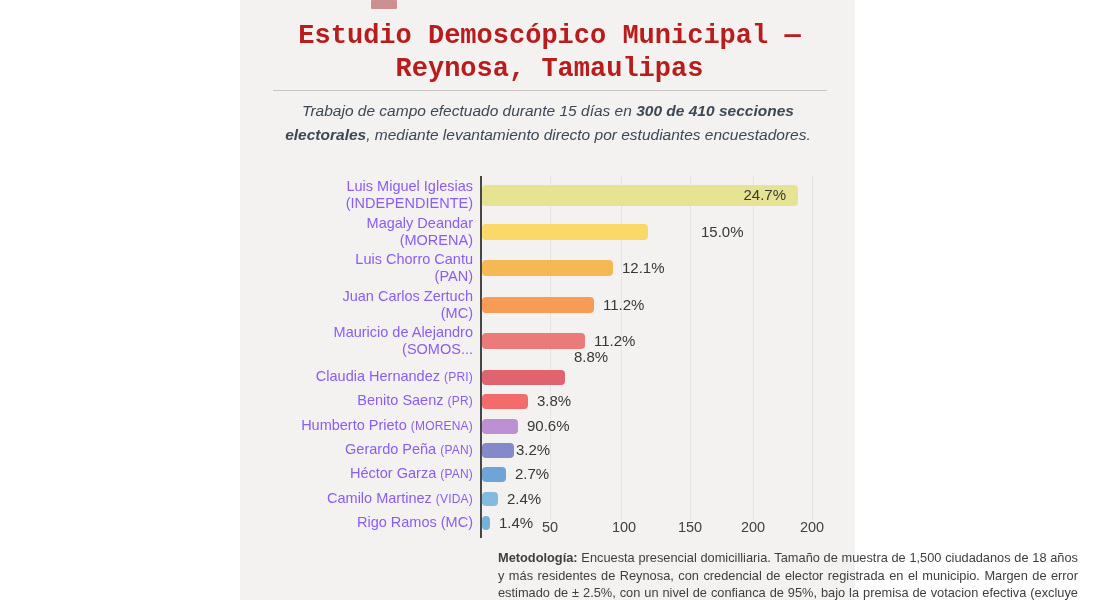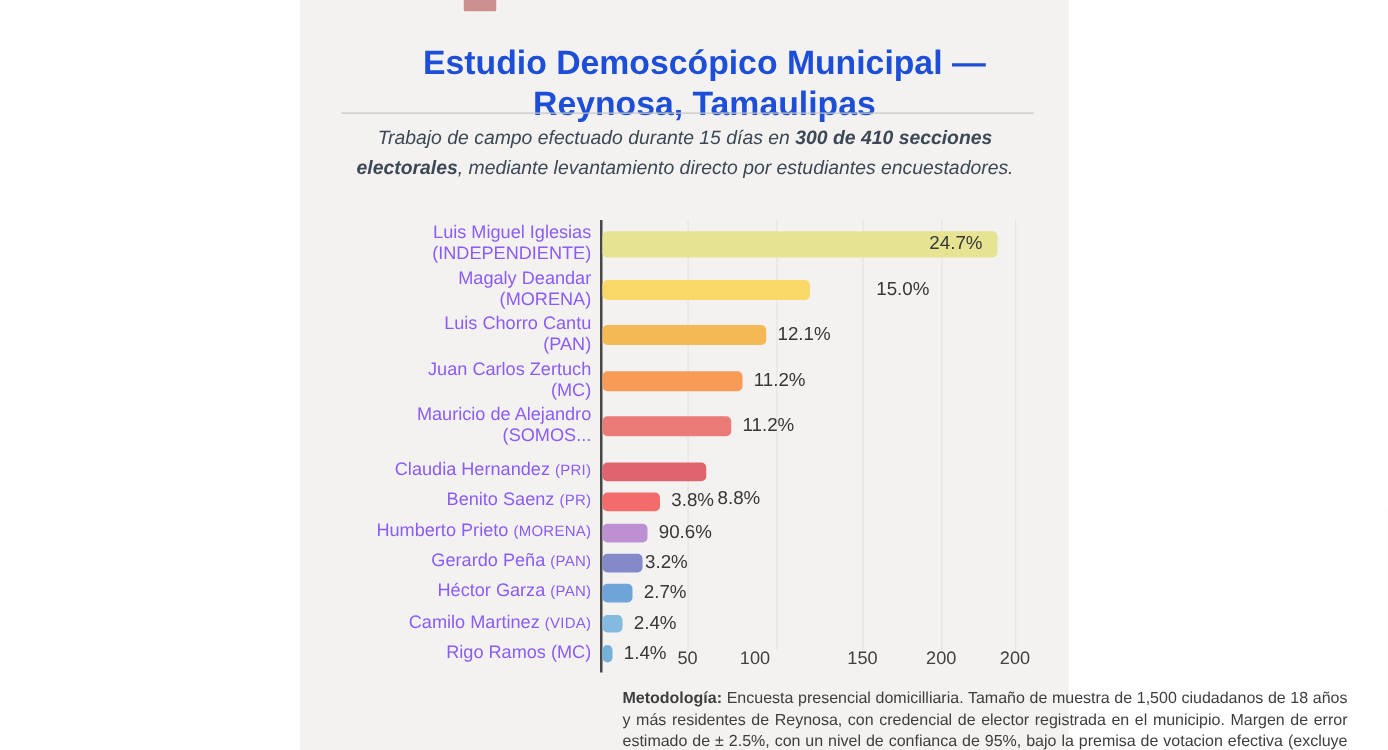--- a/index.html
+++ b/index.html
@@ -1,22 +1,22 @@
 <!DOCTYPE html>
 <html><head>
 <meta charset="utf-8">
 <style>
   html,body{margin:0;padding:0;background:#ffffff;overflow:hidden;}
   .stage{position:relative;width:1110px;height:600px;background:#ffffff;
          font-family:"Liberation Sans","DejaVu Sans",sans-serif;}
   .card{position:absolute;left:240px;top:0;width:615px;height:600px;background:#f4f2f0;}
   .red-mark{position:absolute;left:131px;top:0;width:26px;height:9px;background:#cc9090;border-radius:1px;}
   .title{position:absolute;top:18px;left:0;width:100%;text-align:center;
-         font-family:Liberation Sans, sans-serif;font-weight:bold;
-         font-size:27px;line-height:33px;color:#1d4ed8;margin:16px;}
+         font-family:Liberation Mono, monospace;font-weight:bold;
+         font-size:27px;line-height:33px;color:#b91c1c;margin:2px;}
   .divider{position:absolute;top:90px;left:33px;width:554px;height:1px;background:#c8c6c4;}
   .subtitle{position:absolute;top:99px;left:28px;width:560px;margin:0;text-align:center;
             font-style:italic;font-size:15.5px;line-height:24px;color:#3c4856;}
   .subtitle b{font-weight:bold;}
   .chart{position:absolute;left:0;top:0;width:615px;height:600px;}
   .axis-line{position:absolute;left:240px;top:176px;width:2px;height:362px;background:#474747;}
   .gridline{position:absolute;top:176px;width:1px;height:344px;background:#e6e4e2;}
   .tick{position:absolute;top:519px;transform:translateX(-50%);font-size:14.5px;color:#414141;}
   .row-label{position:absolute;right:382px;text-align:right;font-size:14.5px;line-height:17px;
              color:#8b5cf6;white-space:nowrap;}
@@ -39,21 +39,21 @@
 
     <div class="divider"></div>
 
     <p class="subtitle" id="subtitle"><span>Trabajo de campo efectuado durante 15 días en </span><b>300 de 410 secciones electorales</b><span>, mediante levantamiento directo por estudiantes encuestadores.</span></p>
 
     <div class="chart" id="chart">
       <div class="axis-line"></div>
     <div class="gridline" style="left: 310px; background: rgb(230, 228, 226);"></div>
         <div class="tick" style="left: 310px;">50</div>
         <div class="gridline" style="left: 381px; background: rgb(230, 228, 226);"></div>
-        <div class="tick" style="left: 364px;">100</div>
+        <div class="tick" style="left: 384px;">100</div>
         <div class="gridline" style="left: 450px; background: rgb(230, 228, 226);"></div>
         <div class="tick" style="left: 450px;">150</div>
         <div class="gridline" style="left: 513px; background: rgb(230, 228, 226);"></div>
         <div class="tick" style="left: 513px;">200</div>
         <div class="gridline" style="left: 572px; background: rgb(230, 228, 226);"></div>
         <div class="tick" style="left: 572px;">200</div>
         <div class="row-label" style="top: 178px;"><span>Luis Miguel Iglesias</span><br><span>(INDEPENDIENTE)</span></div>
         <div class="bar" style="top: 184.5px; width: 316px; height: 21px; background: rgb(230, 228, 146);"></div>
         <div class="val inside" style="top: 186px; left: 546px;">24.7%</div>
         <div class="row-label" style="top: 215px;"><span>Magaly Deandar</span><br><span>(MORENA)</span></div>
@@ -63,21 +63,21 @@
         <div class="bar" style="top: 260px; width: 131px; height: 16px; background: rgb(244, 184, 85);"></div>
         <div class="val" style="top: 259px; left: 382px;">12.1%</div>
         <div class="row-label" style="top: 288px;"><span>Juan Carlos Zertuch</span><br><span>(MC)</span></div>
         <div class="bar" style="top: 297px; width: 112px; height: 16px; background: rgb(248, 155, 86);"></div>
         <div class="val" style="top: 296px; left: 363px;">11.2%</div>
         <div class="row-label" style="top: 324px;"><span>Mauricio de Alejandro</span><br><span>(SOMOS...</span></div>
         <div class="bar" style="top: 333px; width: 103px; height: 16px; background: rgb(235, 123, 119);"></div>
         <div class="val" style="top: 332px; left: 354px;">11.2%</div>
         <div class="row-label" style="top: 368px;"><span>Claudia Hernandez </span><span class="party-small">(PRI)</span></div>
         <div class="bar" style="top: 369.5px; width: 83px; height: 15px; background: rgb(223, 100, 112);"></div>
-        <div class="val" style="top: 390px; left: 334px;">8.8%</div>
+        <div class="val" style="top: 348px; left: 334px;">8.8%</div>
         <div class="row-label" style="top: 392px;"><span>Benito Saenz </span><span class="party-small">(PR)</span></div>
         <div class="bar" style="top: 393.5px; width: 46px; height: 15px; background: rgb(242, 108, 108);"></div>
         <div class="val" style="top: 392px; left: 297px;">3.8%</div>
         <div class="row-label" style="top: 417px;"><span>Humberto Prieto </span><span class="party-small">(MORENA)</span></div>
         <div class="bar" style="top: 418.5px; width: 36px; height: 15px; background: rgb(189, 143, 211);"></div>
         <div class="val" style="top: 417px; left: 287px;">90.6%</div>
         <div class="row-label" style="top: 441px;"><span>Gerardo Peña </span><span class="party-small">(PAN)</span></div>
         <div class="bar" style="top: 442.5px; width: 32px; height: 15px; background: rgb(131, 137, 201);"></div>
         <div class="val" style="top: 441px; left: 276px;">3.2%</div>
         <div class="row-label" style="top: 465px;"><span>Héctor Garza </span><span class="party-small">(PAN)</span></div>

